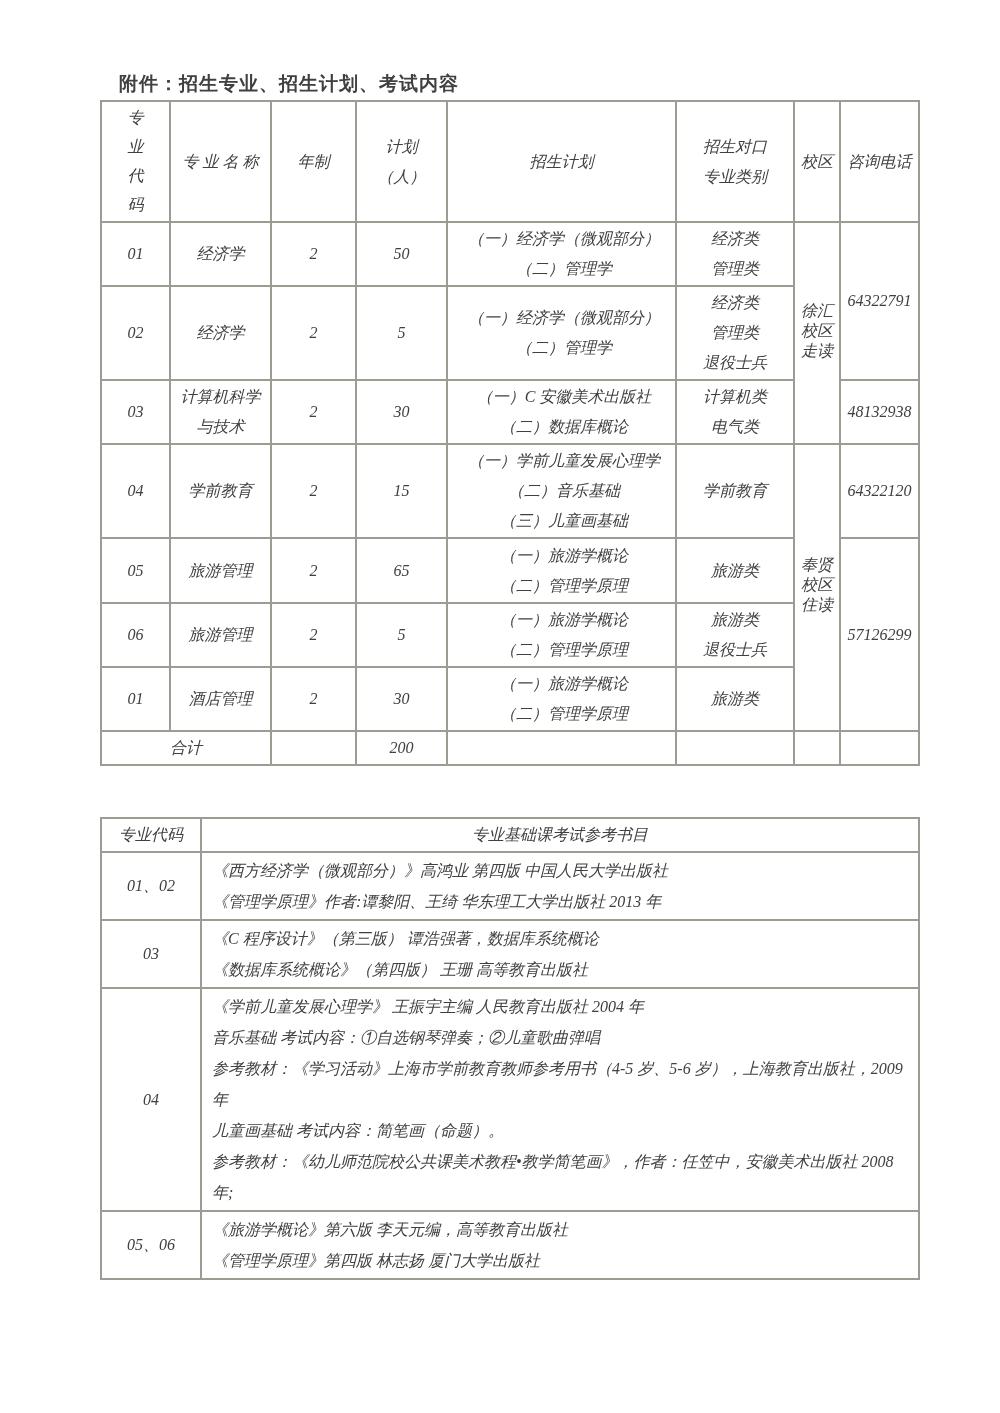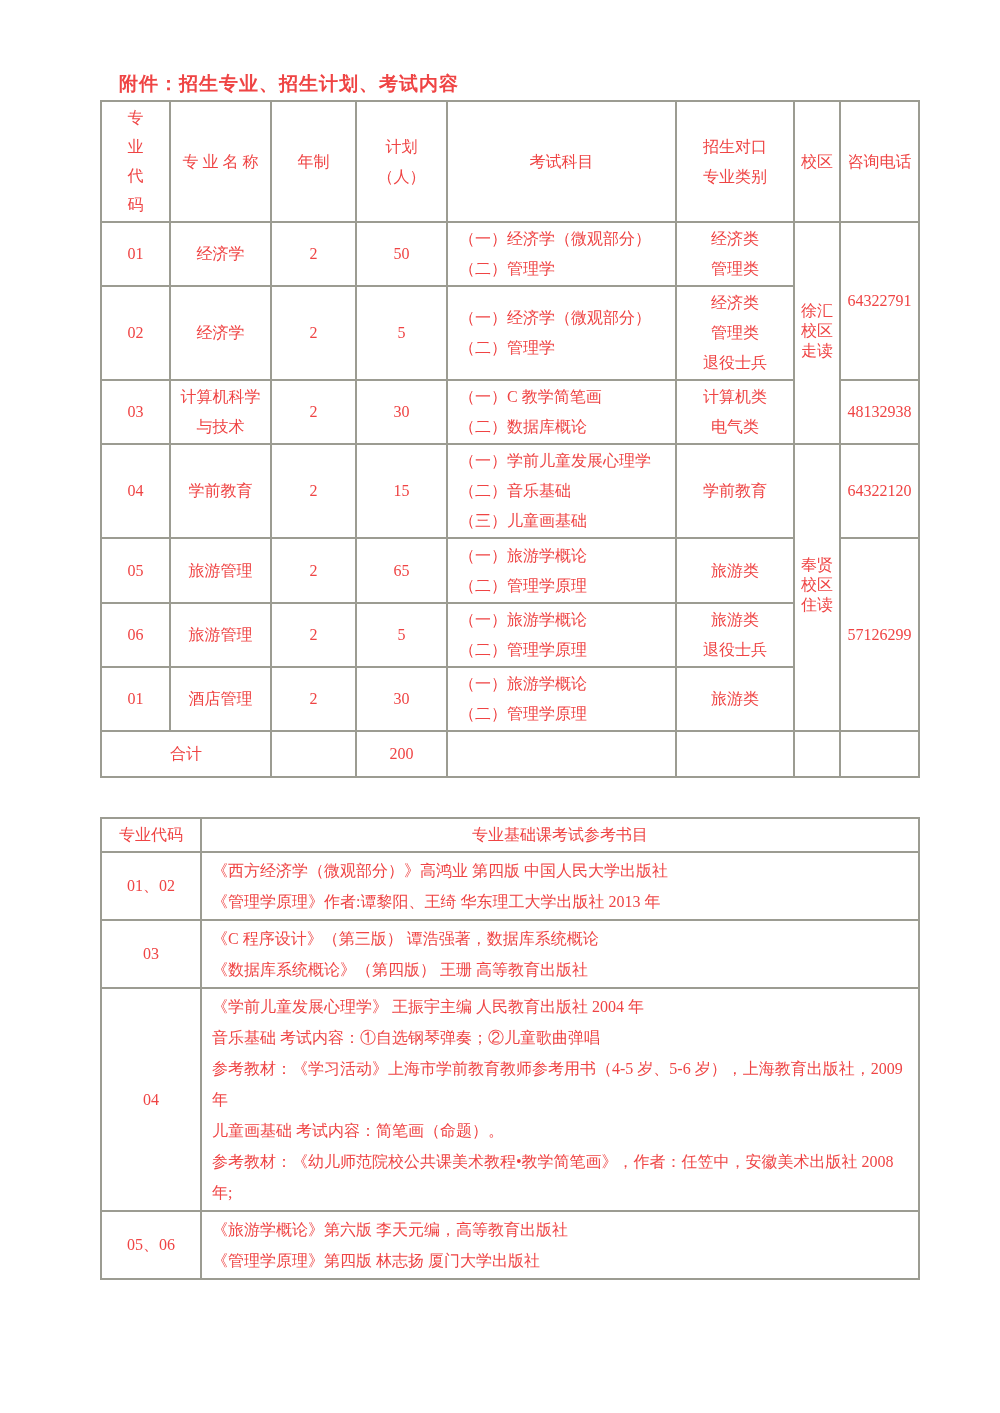--- a/index.html
+++ b/index.html
@@ -1,31 +1,31 @@
 <!DOCTYPE html>
 <html><head>
 <meta charset="utf-8">
 <style>
   html,body{margin:0;padding:0;background:#ffffff;}
   .page{
     position:relative;width:1000px;height:1413px;background:#ffffff;
-    font-family:"Liberation Serif","DejaVu Serif",serif;color:#ef4444;
+    font-family:"Liberation Serif","DejaVu Serif",serif;color:#404040;
   }
   .doc-title{
     position:absolute;left:119px;top:71px;
     font-size:19px;font-weight:bold;letter-spacing:1px;white-space:nowrap;
   }
-  table{border-collapse:collapse;table-layout:fixed;position:absolute;left:100px;background:#ffffff;}
+  table{border-collapse:collapse;table-layout:fixed;position:absolute;left:100px;background:#ffffff;font-style:italic;}
   #t1{top:100px;width:818px;}
   #t2{top:817px;width:818px;}
   td,th{
     border:2px solid #9c9c92;font-weight:normal;font-size:16px;line-height:30px;
     text-align:center;vertical-align:middle;padding:1px 4px;overflow:hidden;
   }
-  .left{text-align:left;padding-left:11px;padding-right:6px;margin-top:8px;}
+  .left{text-align:center;padding-left:11px;padding-right:6px;margin-top:8px;}
   .v1{display:inline-block;width:1.1em;word-break:break-all;line-height:29px;}
   .v2{display:inline-block;width:2.2em;word-break:break-all;line-height:20px;}
   .namecell{padding:1px 8px;}
   .books{text-align:left;padding:2px 10px;line-height:31px;}
   .books div{margin:0;}
 </style>
 </head>
 <body>
 
 <div class="page">
@@ -45,21 +45,21 @@
     </colgroup>
     <tbody>
         <tr style="height:120px">
       <th><span class="v1">专业代码</span></th>
       <th>专 业 名 称</th>
       <th>年制</th>
       <th>
         <div>计划</div>
         <div>（人）</div>
       </th>
-      <th>考试科目</th>
+      <th>招生计划</th>
       <th>
         <div>招生对口</div>
         <div>专业类别</div>
       </th>
       <th>校区</th>
       <th>咨询电话</th>
     </tr>
 
     <tr style="height:63px">
       <td>01</td>
@@ -94,21 +94,21 @@
       </td>
 
     </tr>
 
     <tr style="height:63px">
       <td>03</td>
       <td class="namecell">计算机科学与技术</td>
       <td>2</td>
       <td>30</td>
       <td class="left">
-        <div>（一）C 教学简笔画</div>
+        <div>（一）C 安徽美术出版社</div>
         <div>（二）数据库概论</div>
       </td>
       <td>
         <div>计算机类</div>
         <div>电气类</div>
       </td>
       <td>48132938</td>
     </tr>
 
     <tr style="height:90px">
@@ -165,21 +165,21 @@
       <td>30</td>
       <td class="left">
         <div>（一）旅游学概论</div>
         <div>（二）管理学原理</div>
       </td>
       <td>
         <div>旅游类</div>
       </td>
     </tr>
 
-    <tr style="height:46px">
+    <tr style="height:34px">
       <td colspan="2">合计</td>
       <td></td>
       <td>200</td>
       <td></td>
       <td></td>
       <td></td>
       <td></td>
     </tr>
   </tbody>
     </table>

